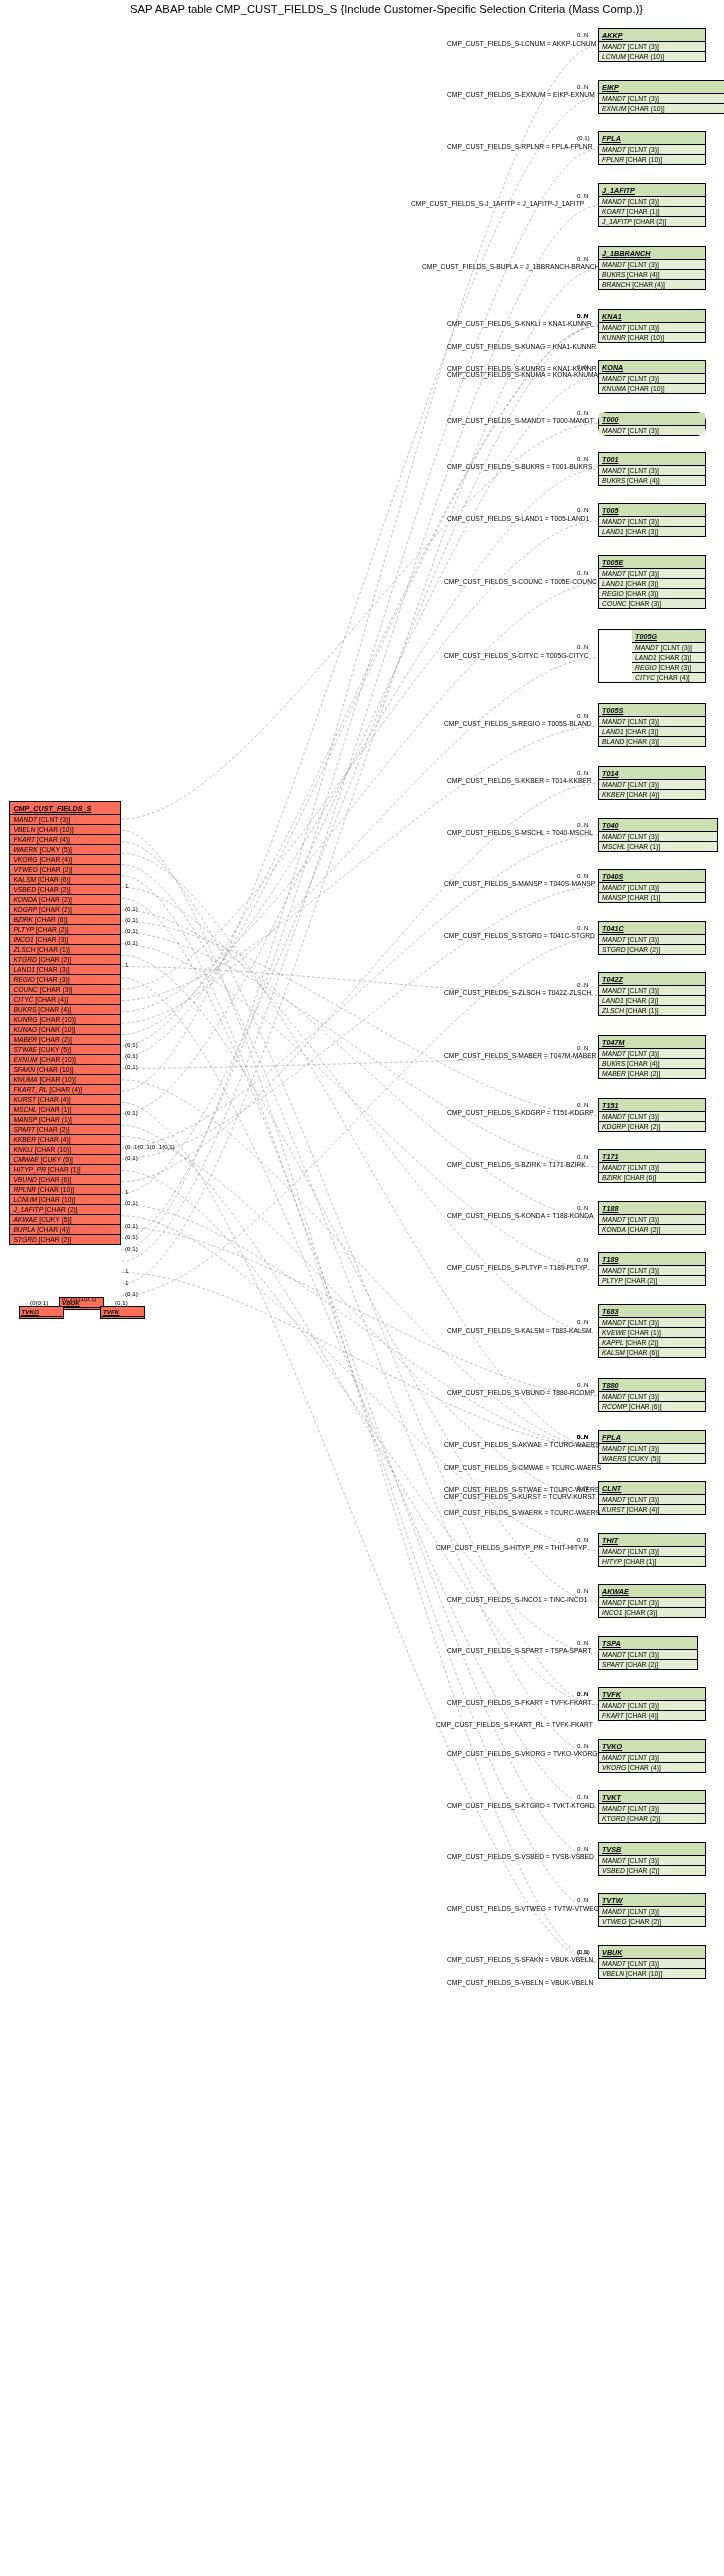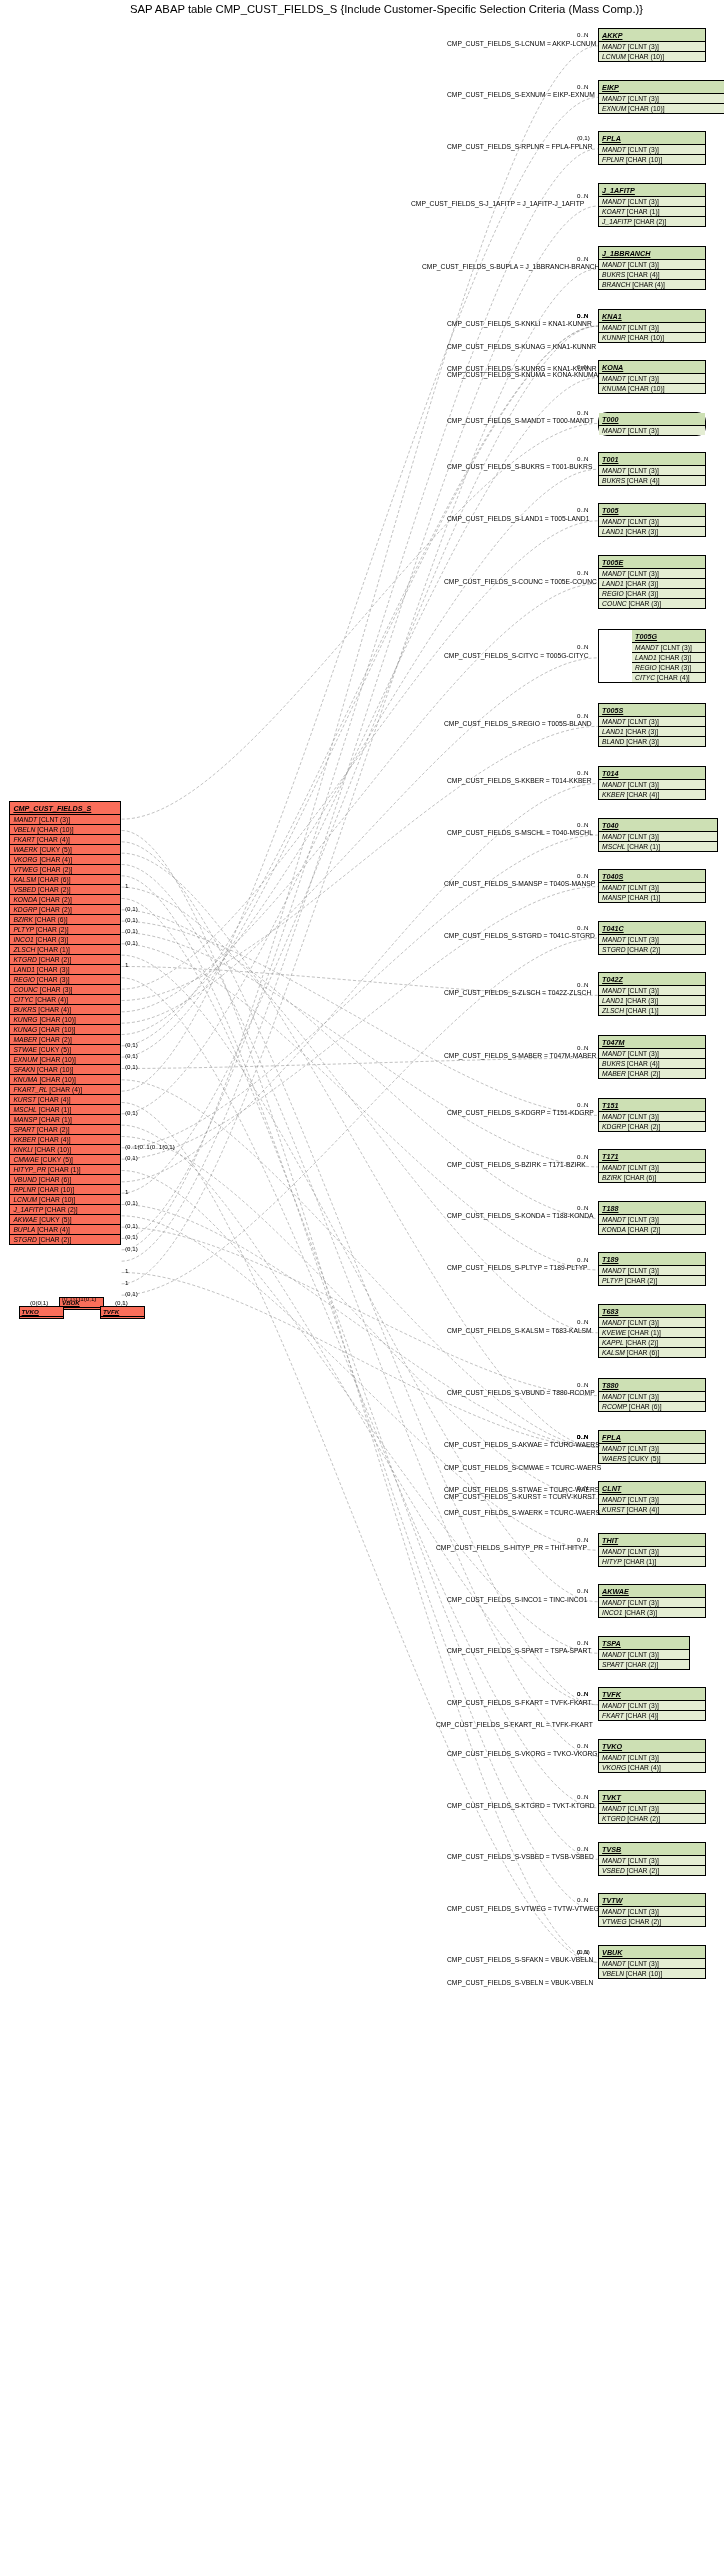--- a/index.html
+++ b/index.html
@@ -338,21 +338,21 @@
     <div class="box leaf" style="left: 598px; top: 1533px; width: 108px;">
       <div class="hdr">THIT</div>
       <div class="row"><span class="it">MANDT</span> [CLNT (3)]</div>
       <div class="row"><span class="it">HITYP</span> [CHAR (1)]</div>
     </div>
     <div class="box leaf" style="left: 598px; top: 1584px; width: 108px;">
       <div class="hdr">AKWAE</div>
       <div class="row"><span class="it">MANDT</span> [CLNT (3)]</div>
       <div class="row"><span class="it">INCO1</span> [CHAR (3)]</div>
     </div>
-    <div class="box leaf" style="left: 598px; top: 1636px; width: 92px;">
+    <div class="box leaf" style="left: 598px; top: 1636px; width: 100px;">
       <div class="hdr">TSPA</div>
       <div class="row"><span class="it">MANDT</span> [CLNT (3)]</div>
       <div class="row"><span class="it">SPART</span> [CHAR (2)]</div>
     </div>
     <div class="box leaf" style="left: 598px; top: 1687px; width: 108px;">
       <div class="hdr">TVFK</div>
       <div class="row"><span class="it">MANDT</span> [CLNT (3)]</div>
       <div class="row"><span class="it">FKART</span> [CHAR (4)]</div>
     </div>
     <div class="box leaf" style="left: 598px; top: 1739px; width: 108px;">

